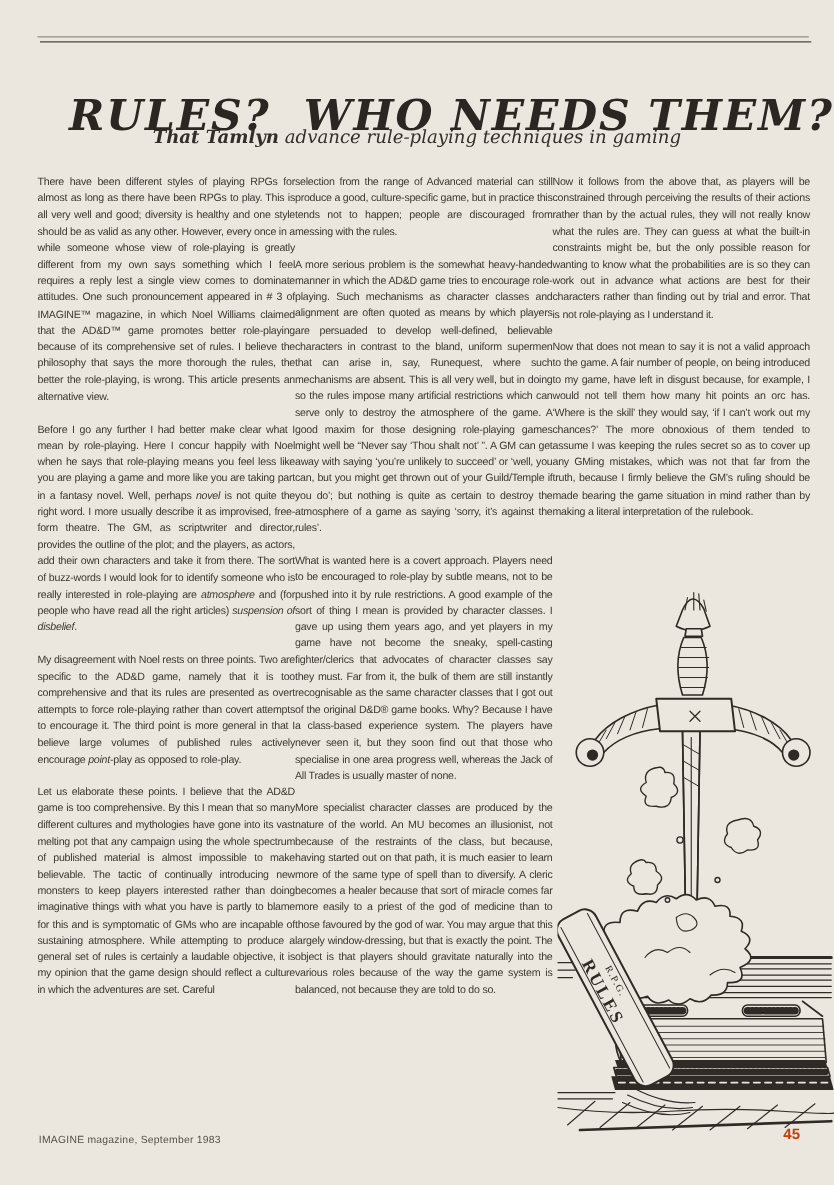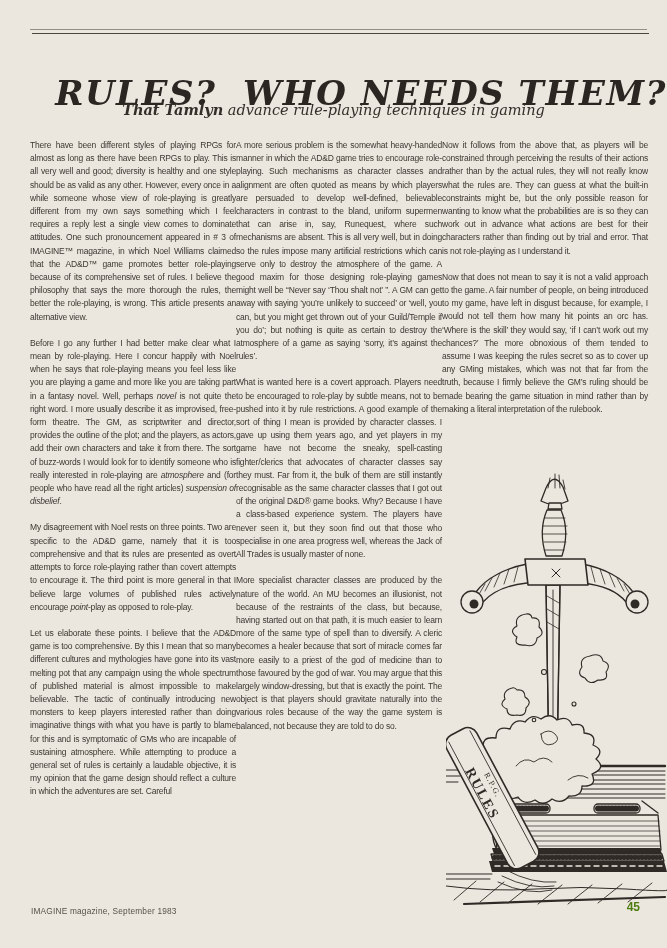--- a/index.html
+++ b/index.html
@@ -41,21 +41,21 @@
   }
   .col p em{}
   .col p strong{font-weight:normal;}
   .illu{position:absolute;left:446px;top:466px;width:221px;height:474px;}
   .footer-left{
     position:absolute;left:31px;top:906px;
     font-size:8.3px;letter-spacing:0.2px;color:#55504a;
   }
   .page-number{
     position:absolute;right:27px;top:900px;
-    font-size:12px;font-weight:bold;color:#4d7c0f;
+    font-size:12px;font-weight:bold;color:#c2410c;
   }
 </style>
 </head>
 <body>
 
 <div class="page">
 
   <div class="rule-top-light"></div>
   <div class="rule-top-dark"></div>
 
@@ -66,20 +66,21 @@
   </div>
 
   <div class="columns">
     <div class="col">
       <p>There have been different styles of playing RPGs for almost as long as there have been RPGs to play. This is all very well and good; diversity is healthy and one style should be as valid as any other. However, every once in a while someone whose view of role-playing is greatly different from my own says something which I feel requires a reply lest a single view comes to dominate attitudes. One such pronouncement appeared in # 3 of IMAGINE™ magazine, in which Noel Williams claimed that the AD&amp;D™ game promotes better role-playing because of its comprehensive set of rules. I believe the philosophy that says the more thorough the rules, the better the role-playing, is wrong. This article presents an alternative view.</p>
       <p>Before I go any further I had better make clear what I mean by role-playing. Here I concur happily with Noel when he says that role-playing means you feel less like you are playing a game and more like you are taking part in a fantasy novel. Well, perhaps <em>novel</em> is not quite the right word. I more usually describe it as improvised, free-form theatre. The GM, as scriptwriter and director, provides the outline of the plot; and the players, as actors, add their own characters and take it from there. The sort of buzz-words I would look for to identify someone who is really interested in role-playing are <em>atmosphere</em> and (for people who have read <strong>all</strong> the right articles) <em>suspension of disbelief</em>.</p>
       <p>My disagreement with Noel rests on three points. Two are specific to the AD&amp;D game, namely that it is too comprehensive and that its rules are presented as overt attempts to force role-playing rather than covert attempts to encourage it. The third point is more general in that I believe large volumes of published rules actively encourage <em>point</em>-play as opposed to role-play.</p>
       <p>Let us elaborate these points. I believe that the AD&amp;D game is too comprehensive. By this I mean that so many different cultures and mythologies have gone into its vast melting pot that any campaign using the whole spectrum of published material is almost impossible to make believable. The tactic of continually introducing new monsters to keep players interested rather than doing imaginative things with what you have is partly to blame for this and is symptomatic of GMs who are incapable of sustaining atmosphere. While attempting to produce a general set of rules is certainly a laudable objective, it is my opinion that the game design should reflect a culture in which the adventures are set. Careful</p>
     </div>
     <div class="col">
+      <p>selection from the range of Advanced material can still produce a good, culture-specific game, but in practice this tends not to happen; people are discouraged from messing with the rules.</p>
       <p>A more serious problem is the somewhat heavy-handed manner in which the AD&amp;D game tries to encourage role-playing. Such mechanisms as character classes and alignment are often quoted as means by which players are persuaded to develop well-defined, believable characters in contrast to the bland, uniform supermen that can arise in, say, <strong>Runequest</strong>, where such mechanisms are absent. This is all very well, but in doing so the rules impose many artificial restrictions which can serve only to destroy the atmosphere of the game. A good maxim for those designing role-playing games might well be “Never say ‘Thou shalt not’ ”. A GM can get away with saying ‘you’re unlikely to succeed’ or ‘well, you can, but you might get thrown out of your Guild/Temple if you do’; but nothing is quite as certain to destroy the atmosphere of a game as saying ‘sorry, it’s against the rules’.</p>
       <p>What is wanted here is a covert approach. Players need to be encouraged to role-play by subtle means, not to be pushed into it by rule restrictions. A good example of the sort of thing I mean is provided by character classes. I gave up using them years ago, and yet players in my game have not become the sneaky, spell-casting fighter/clerics that advocates of character classes say they must. Far from it, the bulk of them are still instantly recognisable as the same character classes that I got out of the original D&amp;D® game books. Why? Because I have a class-based experience system. The players have never seen it, but they soon find out that those who specialise in one area progress well, whereas the Jack of All Trades is usually master of none.</p>
       <p>More specialist character classes are produced by the nature of the world. An MU becomes an illusionist, not because of the restraints of the class, but because, having started out on that path, it is much easier to learn more of the same type of spell than to diversify. A cleric becomes a healer because that sort of miracle comes far more easily to a priest of the god of medicine than to those favoured by the god of war. You may argue that this largely window-dressing, but that is exactly the point. The object is that players should gravitate naturally into the various roles because of the way the game system is balanced, not because they are told to do so.</p>
     </div>
     <div class="col">
       <p>Now it follows from the above that, as players will be constrained through perceiving the results of their actions rather than by the actual rules, they will not really know what the rules are. They can guess at what the built-in constraints might be, but the only possible reason for wanting to know what the probabilities are is so they can work out in advance what actions are best for their characters rather than finding out by trial and error. That is not role-playing as I understand it.</p>
       <p>Now that does not mean to say it is not a valid approach to the game. A fair number of people, on being introduced to my game, have left in disgust because, for example, I would not tell them how many hit points an orc has. ‘Where is the skill’ they would say, ‘if I can’t work out my chances?’ The more obnoxious of them tended to assume I was keeping the rules secret so as to cover up any GMing mistakes, which was not that far from the truth, because I firmly believe the GM’s ruling should be made bearing the game situation in mind rather than by making a literal interpretation of the rulebook.</p>
     </div>
   </div>
 

